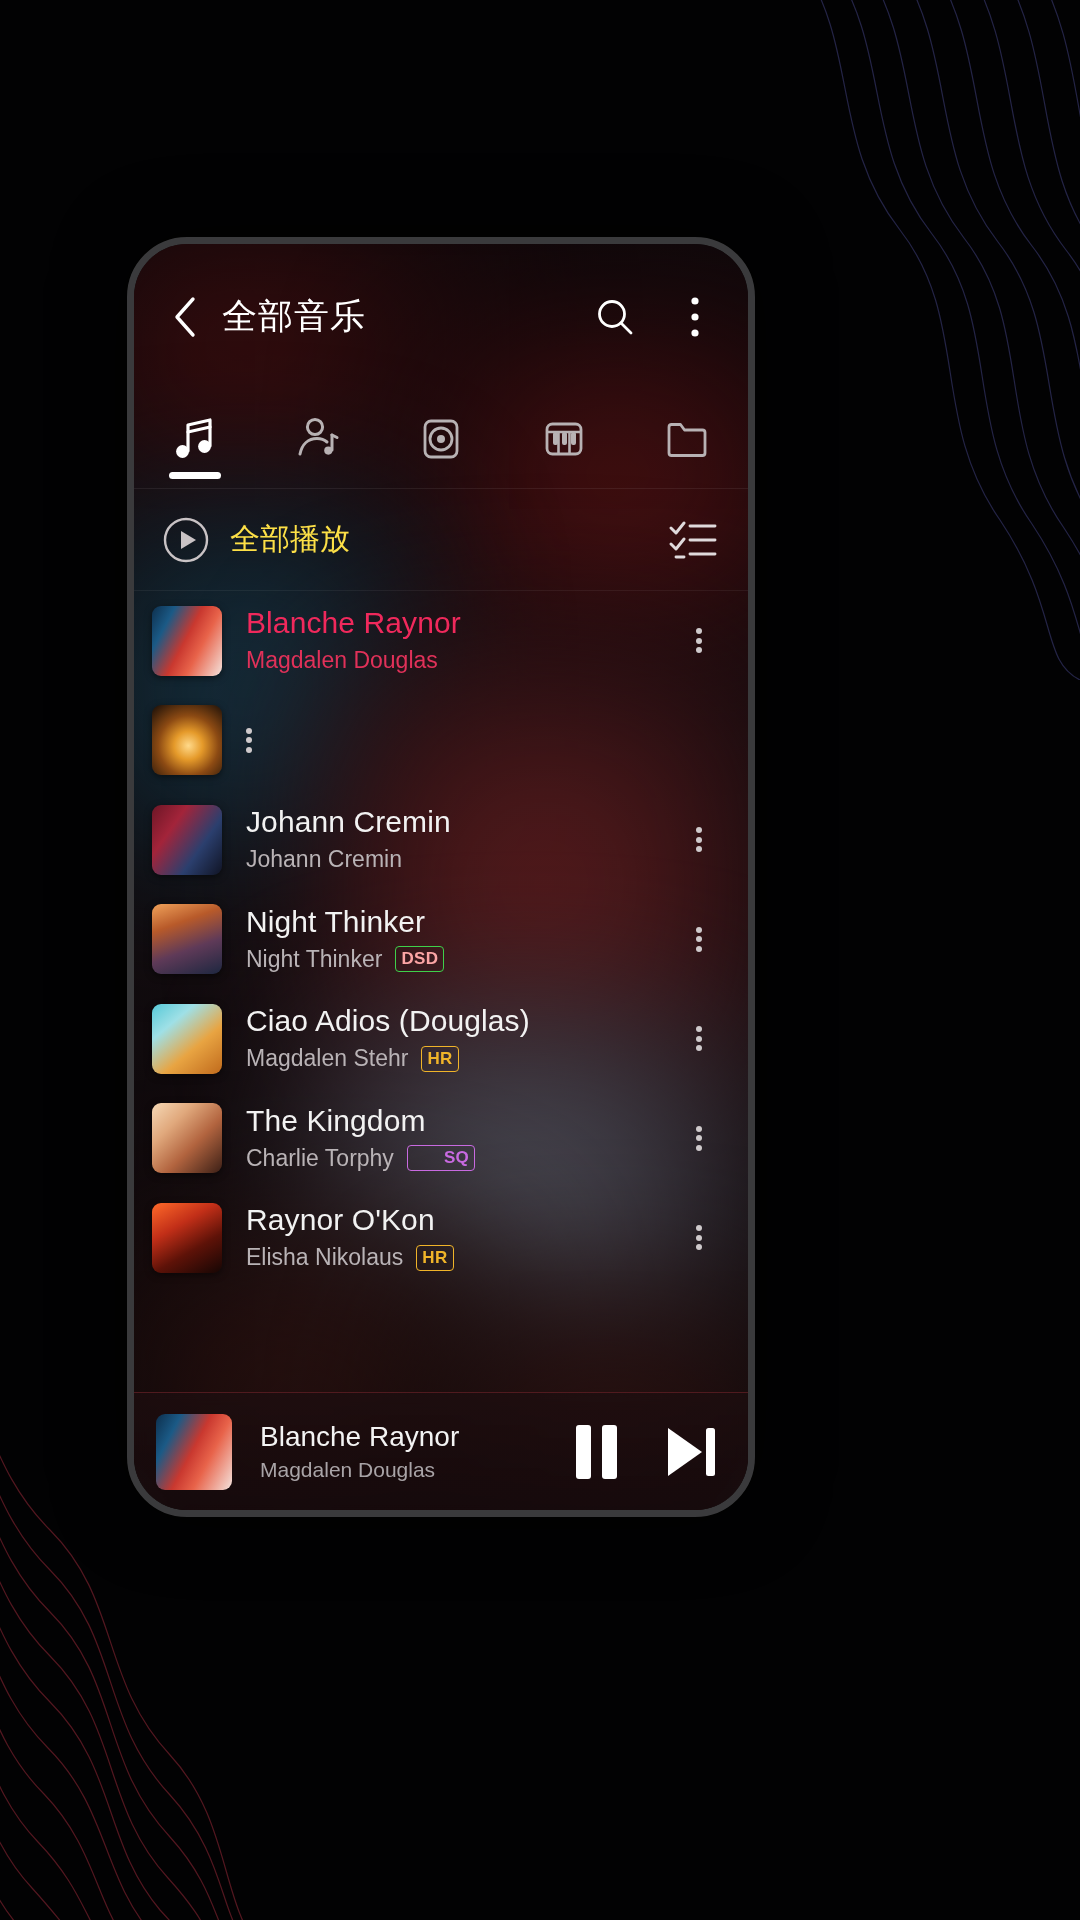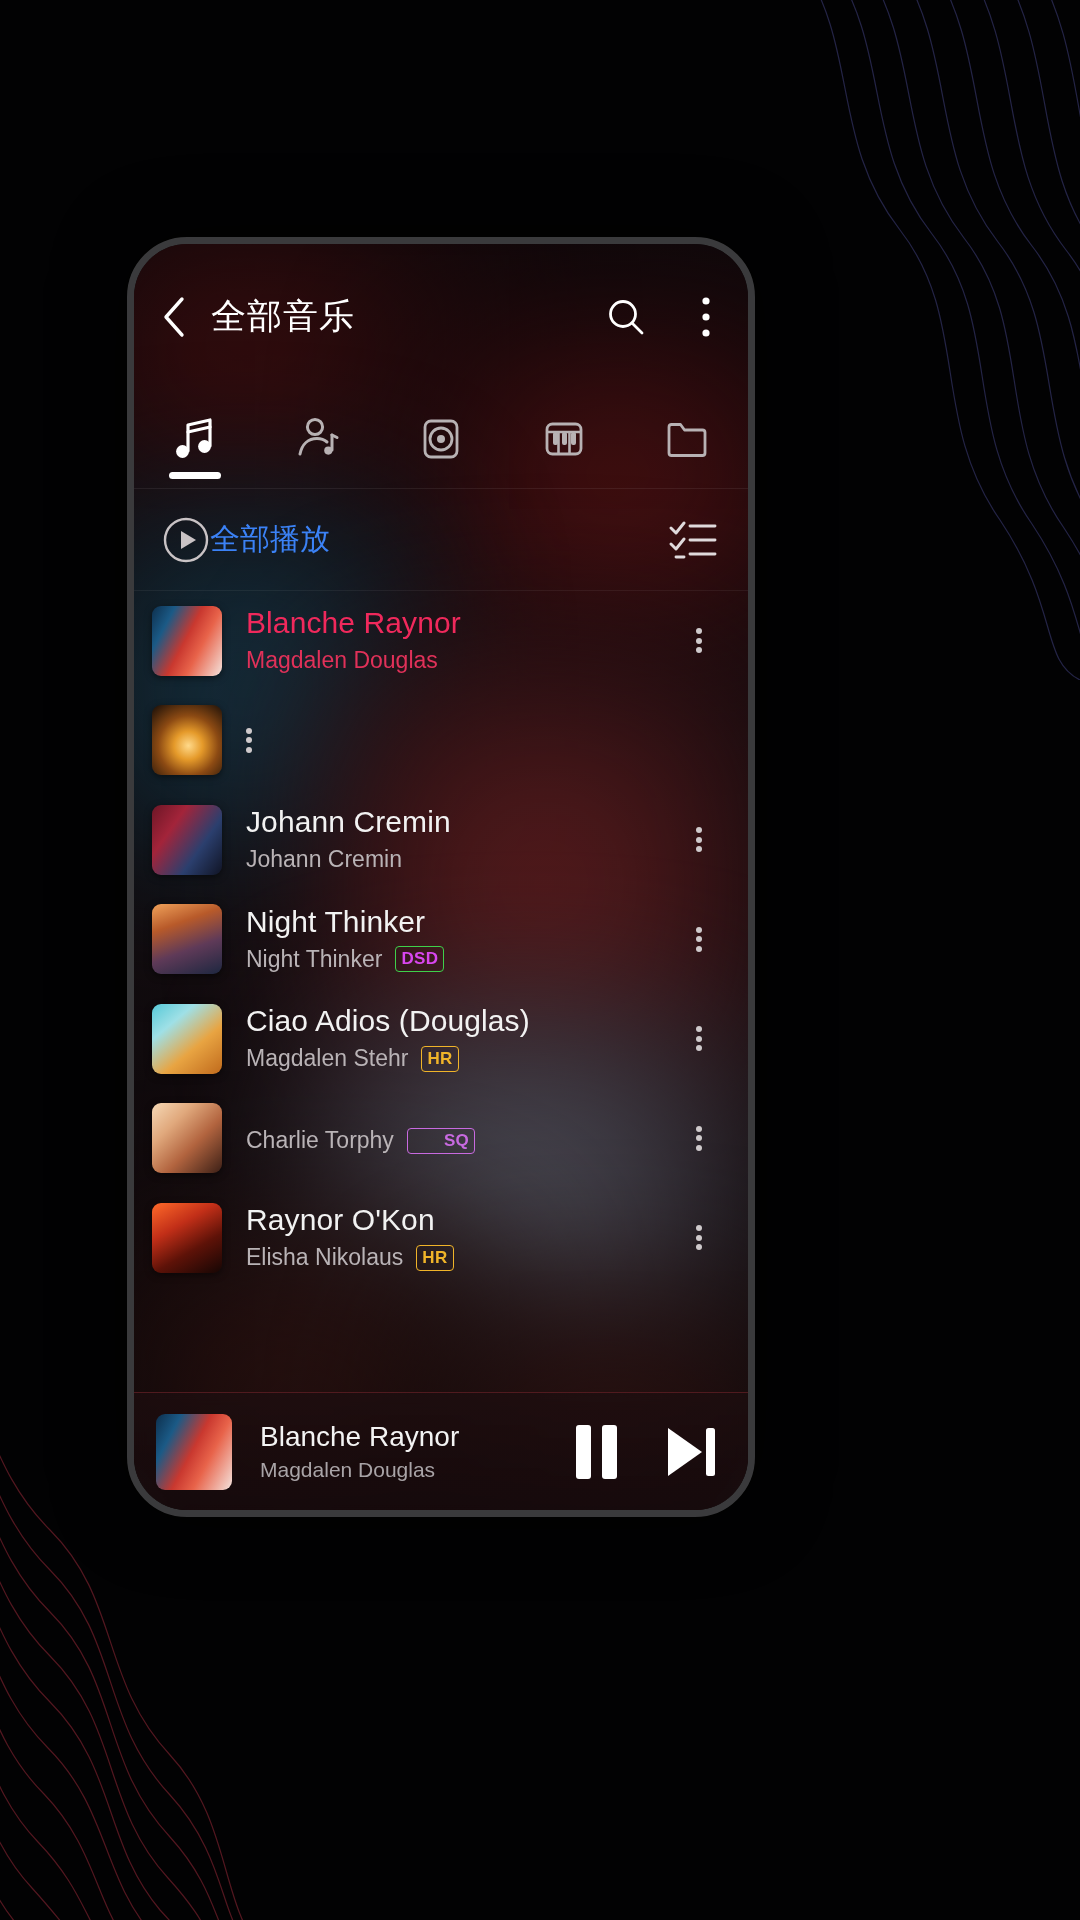--- a/index.html
+++ b/index.html
@@ -41,21 +41,21 @@
   .amb3{ left:-70px; top:250px;  width:360px; height:380px; background:radial-gradient(circle at 50% 50%, #1d5068 0%, #102430 70%, transparent 100%); }
   .amb4{ left:180px; top:380px;  width:460px; height:520px; background:radial-gradient(circle at 50% 50%, #8e2b2b 0%, #3a1418 65%, transparent 100%); }
   .amb5{ left:150px; top:760px;  width:480px; height:420px; background:radial-gradient(circle at 50% 50%, #8f96a8 0%, #4a4450 60%, transparent 100%); }
   .amb6{ left:-40px; top:980px;  width:420px; height:360px; background:radial-gradient(circle at 50% 50%, #5a2420 0%, #2a1210 70%, transparent 100%); }
   .amb7{ right:-60px; top:1050px;width:400px; height:300px; background:radial-gradient(circle at 50% 50%, #6b2a26 0%, #2a1110 70%, transparent 100%); }
   .scrim{ position:absolute; inset:0; background:linear-gradient(180deg, rgba(8,4,6,.55) 0%, rgba(10,5,7,.32) 22%, rgba(8,4,6,.30) 60%, rgba(6,3,4,.62) 100%); }
 
   
   #header{
     position:absolute; left:0; right:0; top:0; height:145px;
-    display:flex; align-items:center; padding:0 19px;
+    display:flex; align-items:center; padding:0 30px;
     z-index:5;
   }
   #back-btn{ width:42px; height:42px; display:flex; align-items:center; justify-content:center; cursor:pointer; }
   #page-title{
     color:#fff; font-size:35px; margin-left:16px; letter-spacing:1px;
     font-family:"DejaVu Sans","Liberation Sans",sans-serif;
   }
   #header-actions{ margin-left:auto; display:flex; align-items:center; gap:34px; }
   .hdr-icon{ width:46px; height:46px; display:flex; align-items:center; justify-content:center; cursor:pointer; }
 
@@ -71,21 +71,21 @@
     cursor:pointer; position:relative;
   }
   .tab .ink{ position:absolute; bottom:9px; width:52px; height:7px; border-radius:4px; background:#fff; }
 
   
   #playall-row{
     position:absolute; left:0; right:0; top:245px; height:102px;
     display:flex; align-items:center; padding:0 28px; z-index:5;
     border-bottom:1px solid rgba(255,255,255,.06);
   }
-  #playall-label{ color:#3b82f6; font-size:30px; font-family:"DejaVu Sans","Liberation Sans",sans-serif;text-align:right; }
+  #playall-label{ color:#fde047; font-size:30px; margin-left:20px; font-family:"DejaVu Sans","Liberation Sans",sans-serif;text-align:right; }
   #multiselect-btn{ margin-left:auto; width:54px; height:54px; display:flex; align-items:center; justify-content:center; cursor:pointer; }
 
   
   #songlist{
     position:absolute; left:0; right:0; top:347px; bottom:118px;
     z-index:5; overflow:hidden;
   }
   .song{
     height:99.5px; display:flex; align-items:center; padding:0 22px 0 18px;
     cursor:pointer;
@@ -106,21 +106,21 @@
     color:#b9b3b6; font-size:23px; line-height:1.35; margin-top:5px;
     white-space:nowrap; overflow:hidden;
   }
   .song.playing .t-title{ color:#f0295c; }
   .song.playing .t-sub{ color:#e03159; }
   .badge{
     font-size:17px; line-height:1; padding:3px 5px 4px;
     border:1.6px solid; border-radius:4px; letter-spacing:.4px;
     font-family:"Liberation Sans",sans-serif; font-weight:600;
   }
-  .badge.DSD{ color:#d946ef; border-color:#3fd04a; }
+  .badge.DSD{ color:#fca5a5; border-color:#3fd04a; }
   .badge.HR { color:#f0b429; border-color:#f0b429; }
   .badge.SQ { color:#c86ae0; border-color:#c86ae0;padding-left:36px; }
   .kebab{ width:54px; height:60px; display:flex; align-items:center; justify-content:center; flex:none; cursor:pointer; }
   .kebab i{ display:block; width:6px; height:6px; border-radius:50%; background:#cfcacc; margin:3.5px 0; }
 
   
   #nowbar{
     position:absolute; left:0; right:0; bottom:0; height:118px;
     display:flex; align-items:center; padding:0 30px 0 22px;
     z-index:6;
@@ -357,20 +357,21 @@
             <div>
               <i></i>
               <i></i>
               <i></i>
             </div>
           </div>
         </div>
         <div class="song">
           <div class="art" style="background: linear-gradient(135deg, rgb(246, 217, 182) 0%, rgb(224, 168, 124) 30%, rgb(178, 100, 63) 60%, rgb(59, 31, 22) 100%);"></div>
           <div class="meta">
+            <div class="t-title">The Kingdom</div>
             <div class="t-sub">
               <span>Charlie Torphy</span>
               <span class="badge SQ">SQ</span>
             </div>
           </div>
           <div class="kebab">
             <div>
               <i></i>
               <i></i>
               <i></i>

